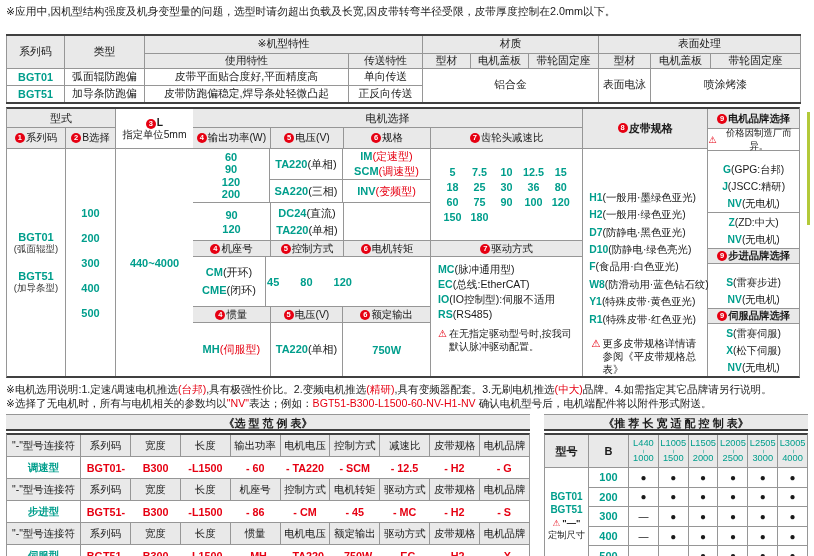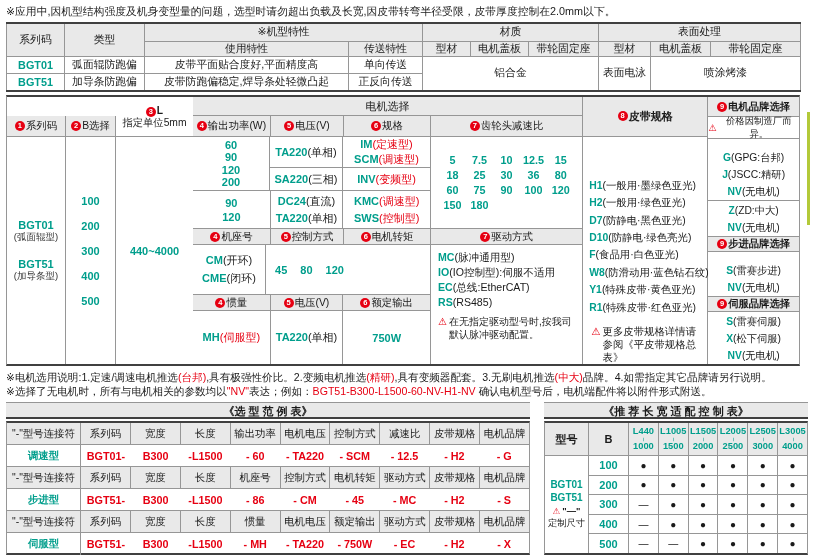--- a/index.html
+++ b/index.html
@@ -11,21 +11,21 @@
   .col{display:flex;flex-direction:column}
   .gh{background:#e9e9e9}
   .br{border-right:1px solid #969696}
   .bb{border-bottom:1px solid #969696}
   .tbl{border:1px solid #969696;border-top:2px solid #404040;border-bottom:2px solid #404040;background:#fff}
   .teal{color:#009e8c}
   .red{color:#e60012}
   .b{font-weight:bold}
   .cnum{display:inline-block;width:10px;height:10px;border-radius:50%;background:#e60012;color:#fff;font-size:7.5px;line-height:10px;text-align:center;font-weight:bold;margin-right:1px;flex:none}
   .warn{color:#e60012;font-weight:bold;margin-right:2px;flex:none}
-  .top-note{height:14px;line-height:14px;margin-bottom:4px;white-space:nowrap;font-size:10.8px}
+  .top-note{height:14px;line-height:14px;margin-bottom:16px;white-space:nowrap;font-size:10.8px}
   
   table.spec{border-collapse:collapse;table-layout:fixed;width:794px;margin-bottom:3px;border-top:2px solid #404040;border-bottom:2px solid #404040}
   table.spec td{border:1px solid #969696;text-align:center;vertical-align:middle;padding:0;font-size:10.8px}
   
   .main{display:flex;width:794px;height:271px}
   .gA{display:grid;grid-template-columns:59px 50px 77px;grid-template-rows:19px 21px 227px}
   .gB{width:391px;display:flex;flex-direction:column}
   .gC{width:125px;display:flex;flex-direction:column}
   .gD{width:91px;display:flex;flex-direction:column;font-size:10.3px}
   .hL{font-size:10.3px;line-height:1.1}
@@ -56,21 +56,21 @@
   .ex-c1{width:74px;font-size:10.4px}
   .ex-cols{flex:1;display:flex}
   .ex-hc{flex:1;display:flex;align-items:center;justify-content:center;font-size:10.4px;border-right:1px solid #969696}
   .ex-hc:last-child{border-right:none}
   .ex-vc{flex:1;display:flex;align-items:center;justify-content:center;font-size:10.8px}
   .fit{height:134px;display:flex;flex-direction:column}
   .fit-head{height:33px;display:flex}
   .fit-lcols{flex:1;display:flex}
   .flc{flex:1;display:flex;flex-direction:column;align-items:center;justify-content:center;border-right:1px solid #969696;background:#e9e9e9;line-height:1}
   .flc:last-child{border-right:none}
-  .flt,.flb{font-size:9.3px;font-weight:bold;color:#009e8c}
+  .flt,.flb{font-size:9.3px;font-weight:normal;color:#009e8c}
   .fls{font-size:7px;color:#009e8c;transform:rotate(90deg);height:5px;line-height:5px}
   .fit-body{flex:1;display:flex}
   .fit-model{width:44px;display:flex;flex-direction:column;align-items:center;justify-content:center;border-right:1px solid #969696;font-size:9.3px;line-height:1.25}
   .fit-rows{flex:1;display:flex;flex-direction:column}
   .fit-row{flex:1;display:flex;border-bottom:1px solid #969696}
   .fit-row:last-child{border-bottom:none}
   .fb{width:40px;display:flex;align-items:center;justify-content:center;border-right:1px solid #969696;color:#009e8c;font-weight:bold}
   .fc{flex:1;display:flex;align-items:center;justify-content:center;border-right:1px solid #969696;font-size:10px}
   .fc:last-child{border-right:none}
   .edge-strip{position:absolute;right:4px;top:112px;width:3px;height:113px;background:#b3c939}
@@ -127,20 +127,21 @@
       <td>加导条防跑偏</td>
       <td>皮带防跑偏稳定,焊导条处轻微凸起</td>
       <td>正反向传送</td>
     </tr>
   </tbody>
     </table>
 
   <div class="main tbl">
 
     <div class="gA">
+      <div class="c gh br bb" style="grid-column:1/3;grid-row:1">型式</div>
       <div class="c col hL bb" style="grid-column:3;grid-row:1/3">
         <div><span class="cnum">3</span><span class="b">L</span></div>
         <div>指定单位5mm</div>
       </div>
       <div class="c gh br bb sub-h" style="grid-column:1;grid-row:2">
           <span class="cnum">1</span>
           <span>系列码</span>
         </div>
       <div class="c gh br bb sub-h" style="grid-column:2;grid-row:2">
           <span class="cnum">2</span>
@@ -223,25 +224,20 @@
           <div class="row" style="height:38px">
             <div class="c col br" style="width:78px;gap:2px">
 
             <div class="teal b">90</div>
                 <div class="teal b">120</div>
               </div>
             <div class="c col br" style="width:73px;gap:2px">
 
             <div><span class="teal b">DC24</span><span>(直流)</span></div>
                 <div><span class="teal b">TA220</span><span>(单相)</span></div>
-              </div>
-            <div class="c col" style="width:87px;gap:2px">
-
-            <div><span class="teal b">KMC</span><span class="red">(调速型)</span></div>
-                <div><span class="teal b">SWS</span><span class="red">(控制型)</span></div>
               </div>
           </div>
         </div>
         <div style="flex:1">
           <div class="ratio-grid">
               <span>5</span>
               <span>7.5</span>
               <span>10</span>
               <span>12.5</span>
               <span>15</span>
@@ -281,21 +277,21 @@
       </div>
 
       <div class="row" style="flex:1">
         <div class="col br" style="width:238px">
           <div class="row bb" style="height:50px">
             <div class="c col br" style="width:73px;gap:3px">
 
             <div><span class="teal b">CM</span><span>(开环)</span></div>
                 <div><span class="teal b">CME</span><span>(闭环)</span></div>
               </div>
-            <div class="c" style="width:87px;gap:13px">
+            <div class="c" style="width:87px;gap:21px">
 
             <span class="teal b">45</span>
                 <span class="teal b">80</span>
                 <span class="teal b">120</span>
               </div>
           </div>
           <div class="row bb" style="height:16px">
             <div class="c gh br sub-h" style="width:78px">
                 <span class="cnum">4</span>
                 <span>惯量</span>
@@ -316,22 +312,22 @@
             <div class="c br" style="width:73px">
                 <span><span class="teal b">TA220</span><span>(单相)</span></span>
               </div>
             <div class="c teal b" style="width:87px">750W</div>
           </div>
         </div>
         <div class="drive" style="flex:1">
           <div>
 
           <div class="drive-item"><span class="teal b">MC</span><span>(脉冲通用型)</span></div>
+              <div class="drive-item"><span class="teal b">EC</span><span>(总线:EtherCAT)</span></div>
               <div class="drive-item"><span class="teal b">IO</span><span>(IO控制型):伺服不适用</span></div>
-              <div class="drive-item"><span class="teal b">EC</span><span>(总线:EtherCAT)</span></div>
               <div class="drive-item"><span class="teal b">RS</span><span>(RS485)</span></div>
             </div>
           <div class="drive-note">
               <span class="warn">⚠</span>
               <span>在无指定驱动型号时,按我司默认脉冲驱动配置。</span>
             </div>
         </div>
       </div>
     </div>
 

